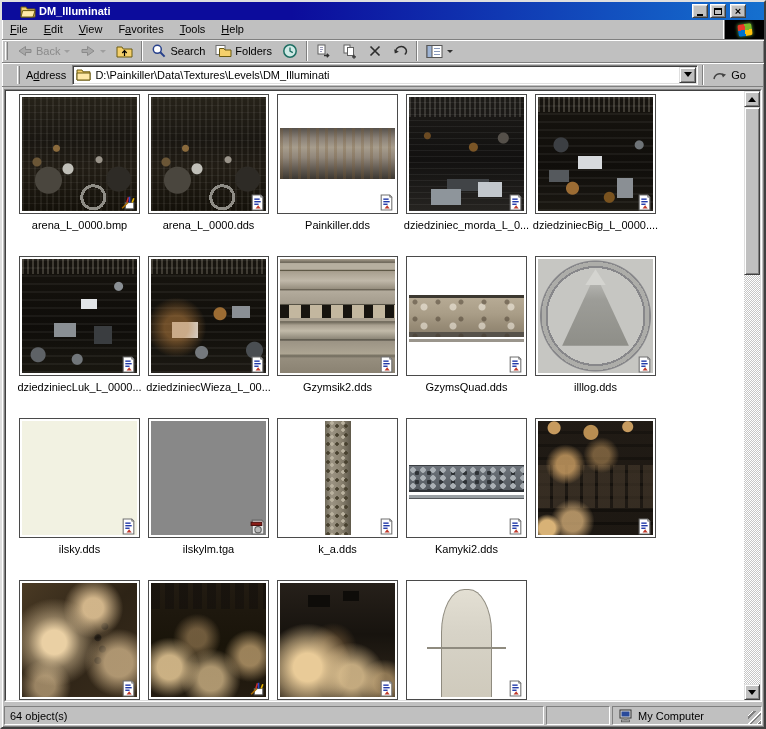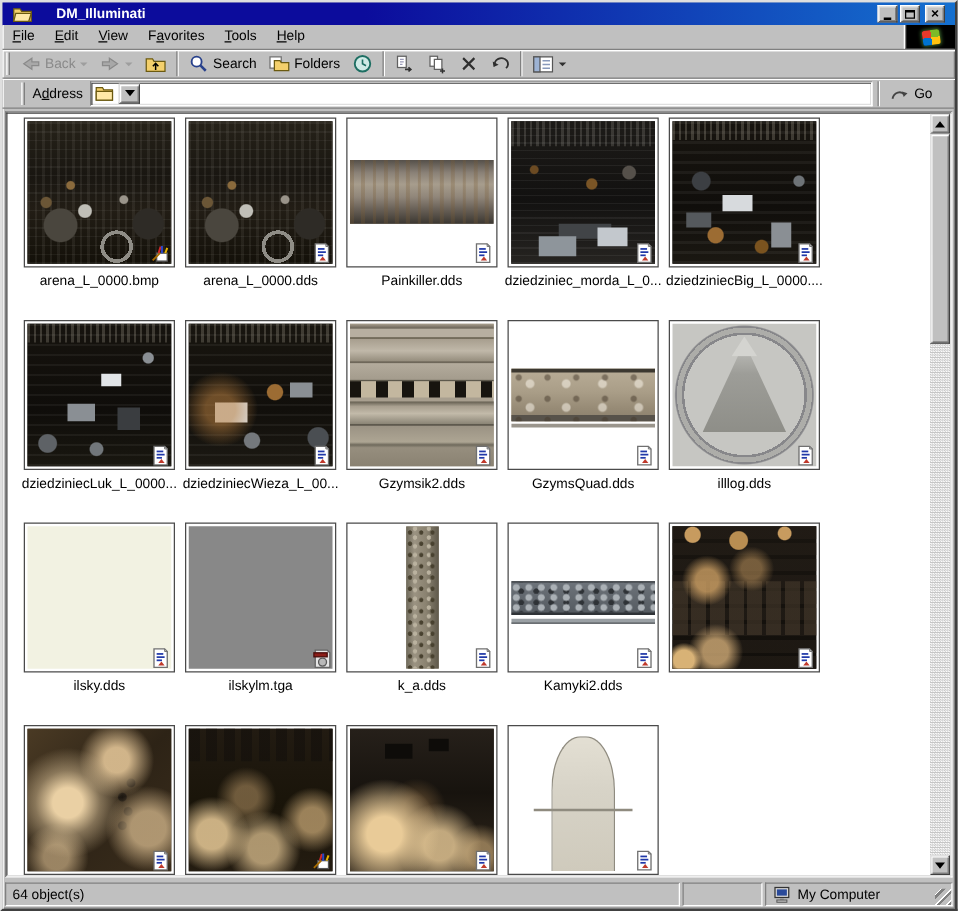--- a/index.html
+++ b/index.html
@@ -2,22 +2,22 @@
 <html><head>
 <meta charset="utf-8">
 <style>
   html,body{margin:0;padding:0;width:766px;height:729px;overflow:hidden;background:#c0c0c0;
     font-family:"Liberation Sans",sans-serif;font-size:11px;color:#000;}
   *{box-sizing:border-box;}
   .window{position:absolute;inset:0;background:#c0c0c0;border:2px solid;
     border-color:#dfdfdf #404040 #404040 #dfdfdf;
     box-shadow:inset 1px 1px 0 #fff,inset -1px -1px 0 #808080;}
   
-  .titlebar{height:18px;display:flex;align-items:center;padding:1px 8px;
-    background:linear-gradient(90deg,#0c0c9c 0%,#0c0c9c 38%,#1570cf 100%);gap:16px;}
+  .titlebar{height:18px;display:flex;align-items:center;padding:1px 18px;
+    background:linear-gradient(90deg,#0c0c9c 0%,#0c0c9c 38%,#1570cf 100%);}
   .titleicon{width:16px;height:14px;margin-right:3px;flex:none;display:flex;align-items:center;}
   .titletext{color:#fff;font-weight:bold;font-size:11px;flex:1;white-space:nowrap;overflow:hidden;}
   .winbtns{display:flex;align-items:center;}
   .wbtn{width:16px;height:14px;background:#c0c0c0;border:1px solid;border-color:#fff #404040 #404040 #fff;
     box-shadow:inset 1px 1px 0 #dfdfdf,inset -1px -1px 0 #808080;padding:0;margin-left:2px;
     display:flex;align-items:center;justify-content:center;cursor:default;}
   .wbtn.close{margin-left:4px;}
   .glyph-min{width:6px;height:2px;background:#000;margin-top:7px;display:block;}
   .glyph-max{width:8px;height:7px;border:1px solid #000;border-top-width:2px;display:block;}
   .glyph-x{font-weight:bold;font-size:11px;line-height:1;font-style:normal;}
@@ -390,20 +390,21 @@
   <div class="addressbar">
     <i class="grip"></i>
     <span class="addrlabel">A<u>d</u>dress</span>
     <div class="combo">
       <span class="comboicon">
         <svg width="15" height="13" viewBox="0 0 15 13">
           <path d="M1 2 h5 l1 1.8 H14 v8.2 H1z" fill="#f4d06c" stroke="#6b5a10"></path>
           <path d="M1 5 h13 v7 H1z" fill="#ffe9a8" stroke="#6b5a10"></path>
         </svg>
       </span>
+      <span class="combotext">D:\Painkiller\Data\Textures\Levels\DM_Illuminati</span>
       <button class="combobtn">
         <i class="chev-dn"></i>
       </button>
     </div>
     <div class="gosep"></div>
     <button class="gobtn">
       <span class="goicon">
         <svg width="16" height="14" viewBox="0 0 16 14">
           <path d="M2 11 C3 5.5 9 4.5 11.3 7.6" fill="none" stroke="#444" stroke-width="1.5"></path>
           <path d="M14 6.6 l-4.3 -1.4 1.2 4.3z" fill="#444"></path>

